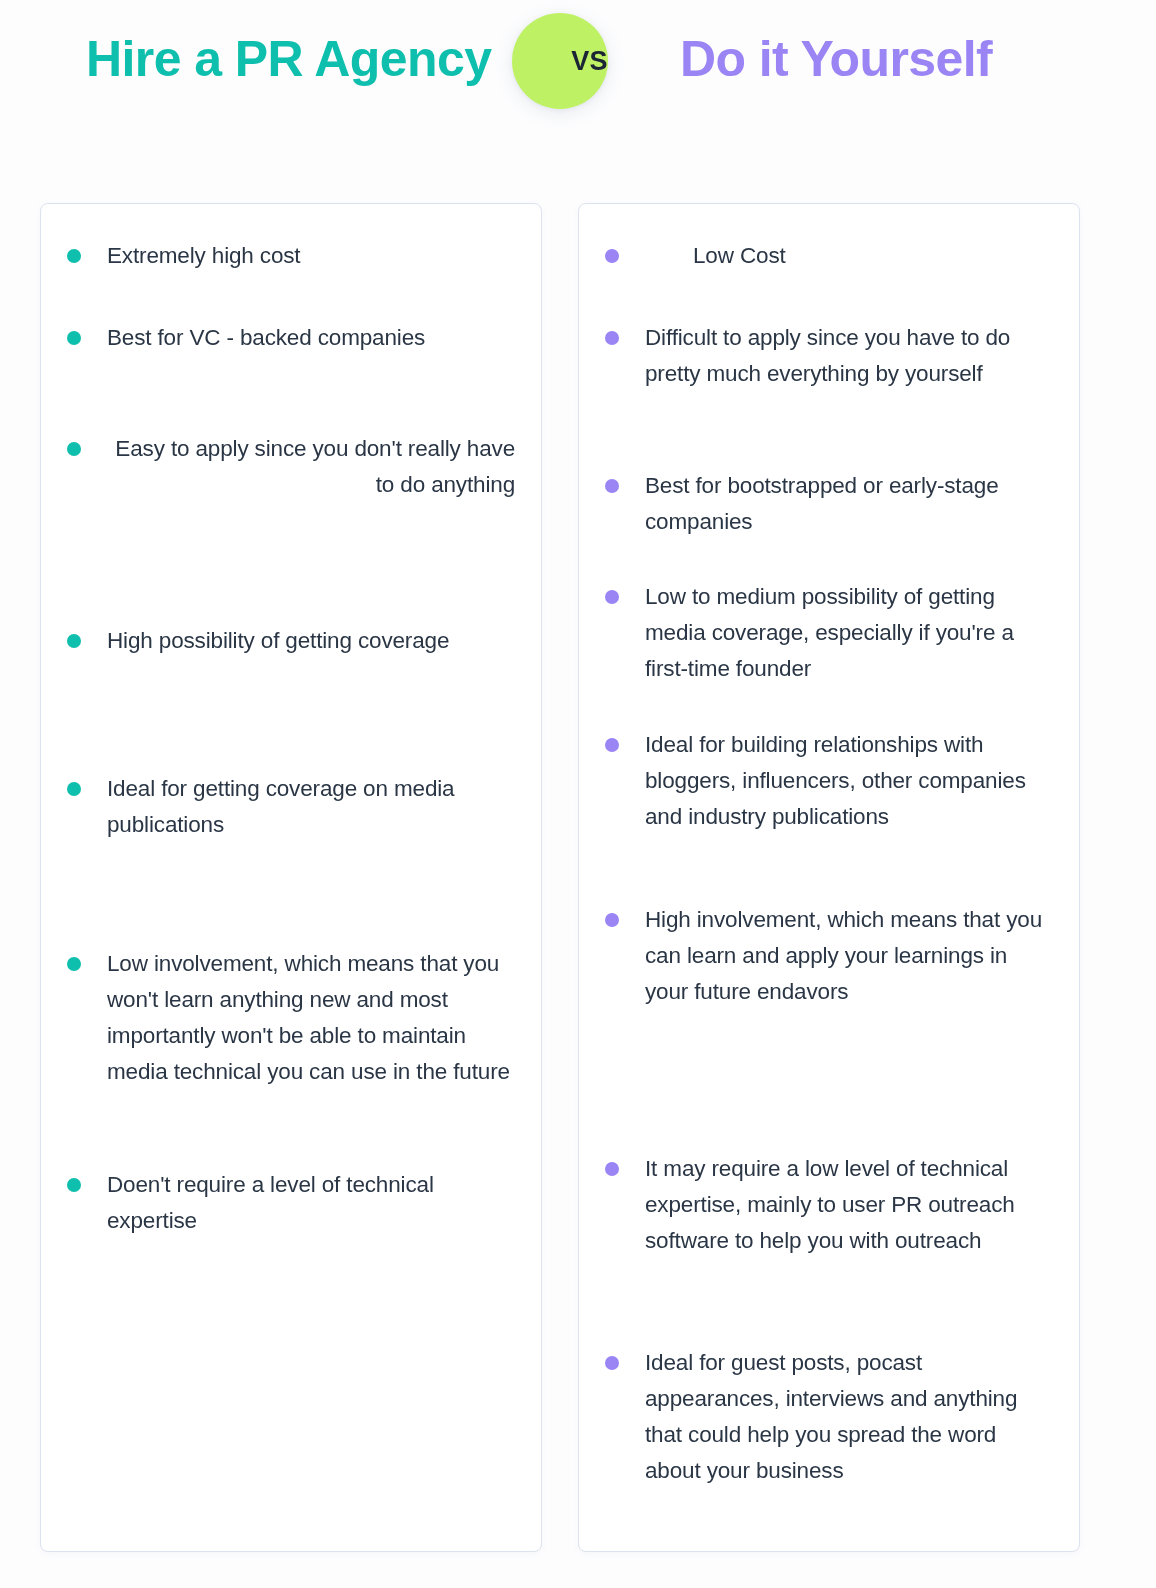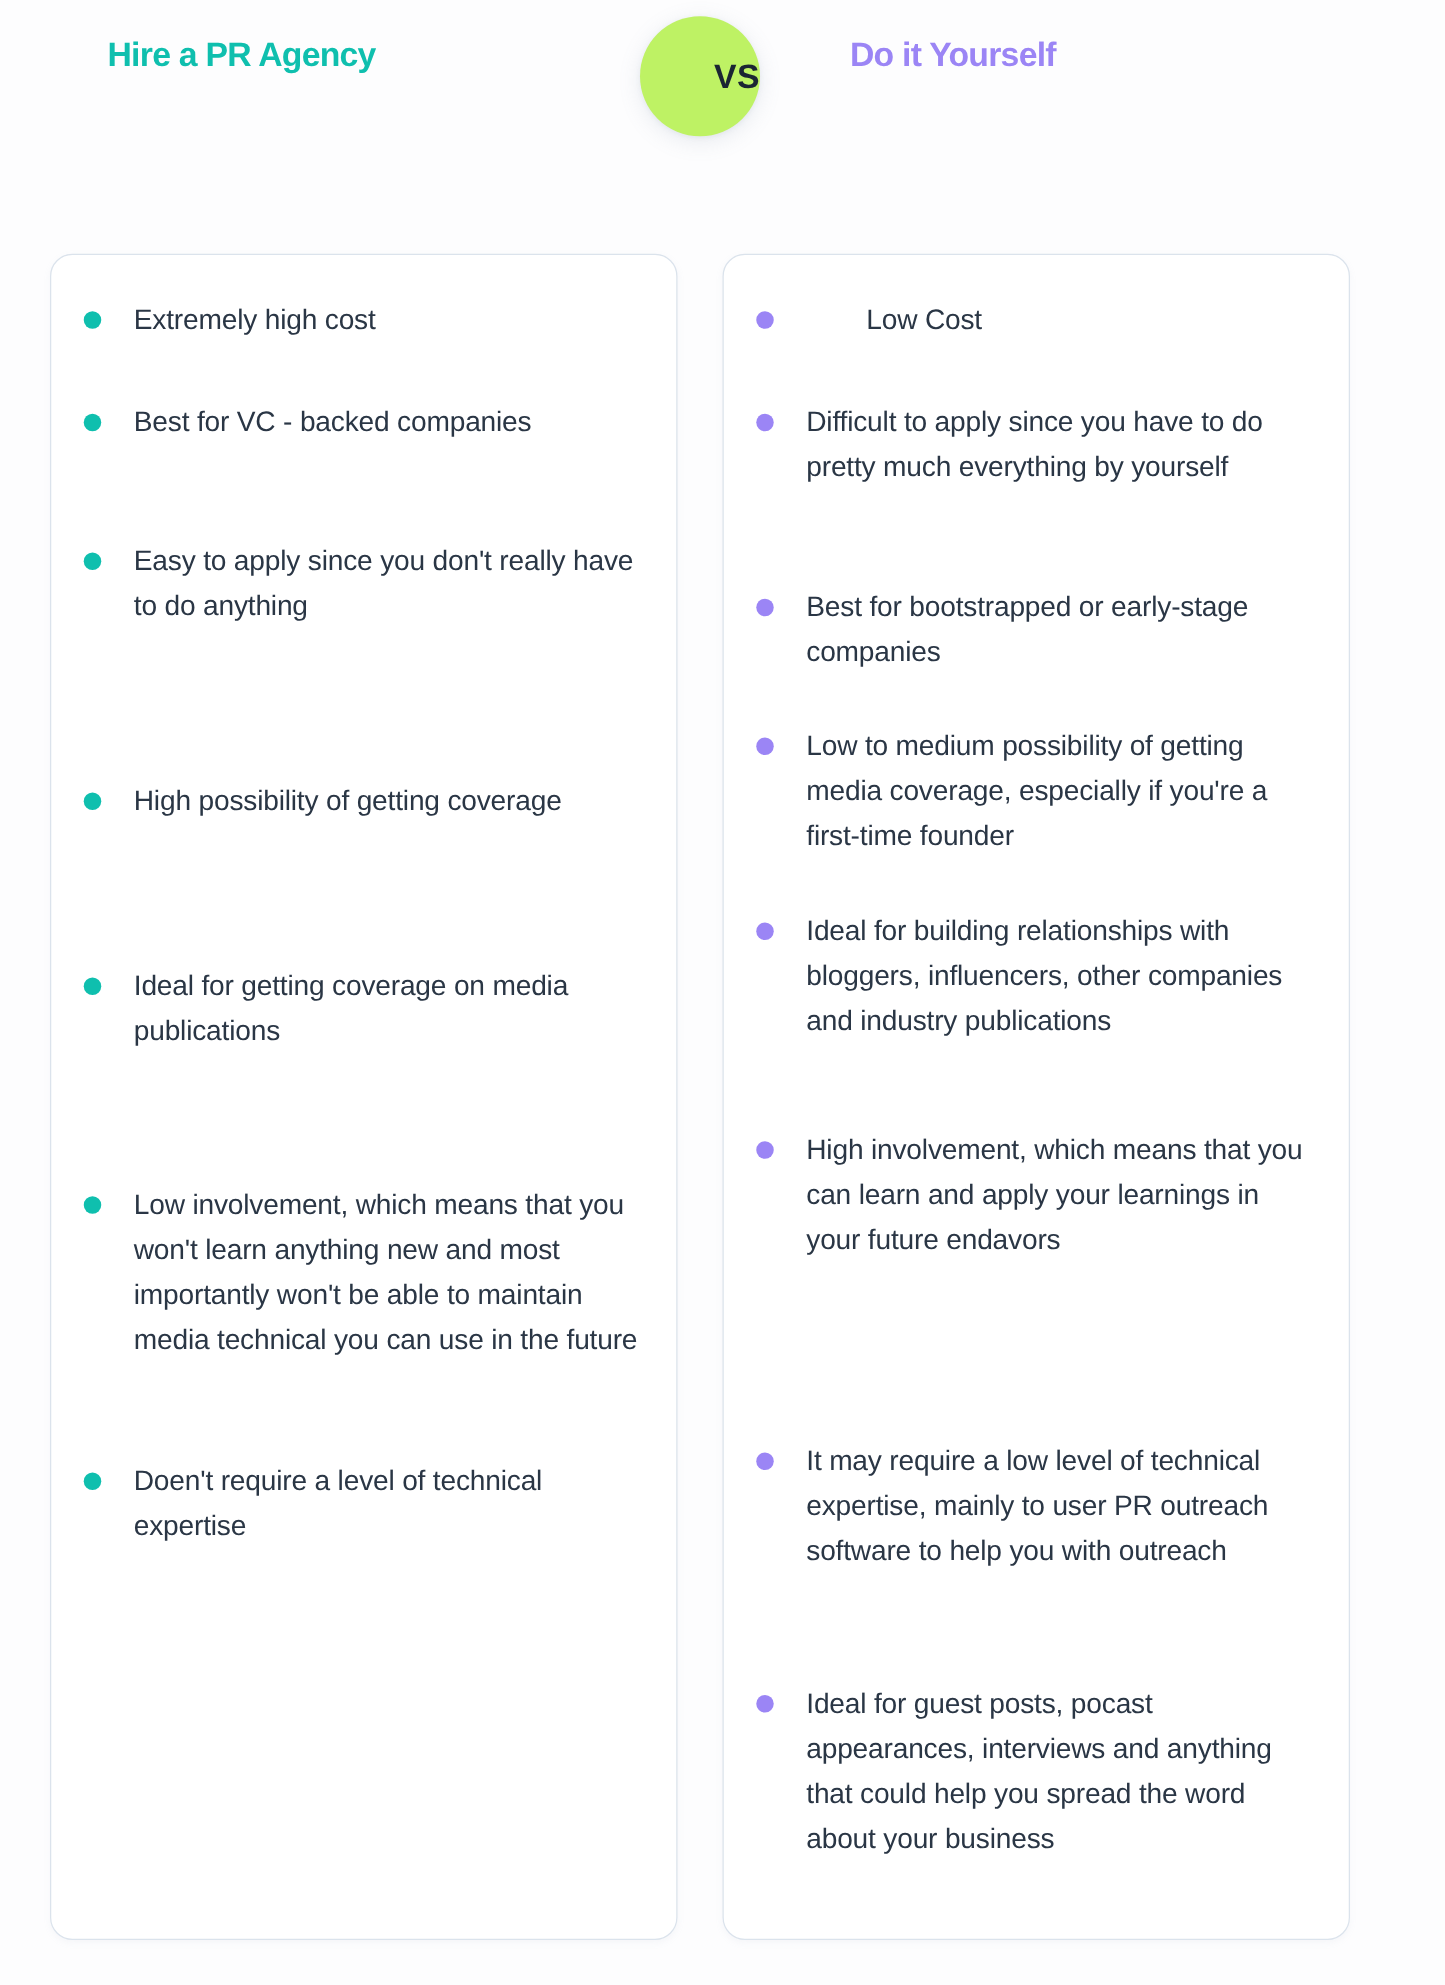--- a/index.html
+++ b/index.html
@@ -20,21 +20,21 @@
   .header {
     position: absolute;
     top: 0;
     left: 0;
     width: 1156px;
     height: 130px;
   }
   .header-title {
     position: absolute;
     top: 28px;
-    font-size: 27px;
+    font-size: 50px;
     font-weight: bold;
     letter-spacing: -0.6px;
     white-space: nowrap;
     line-height: 1.25;
   }
   .header-title.left {
     left: 86px;
     color: #0FBFAE;
   }
   .header-title.right {
@@ -71,21 +71,21 @@
     height: 1349px;
     display: flex;
     justify-content: space-between;
   }
   .card {
     width: 502px;
     height: 1349px;
     box-sizing: border-box;
     background: #ffffff;
     border: 1px solid #dbe3ec;
-    border-radius: 18px;
+    border-radius: 8px;
     box-shadow: 0 2px 6px rgba(150, 165, 185, 0.08);
     padding: 34px 26px 0 26px;
     overflow: hidden;
   }
 
   .list {
     list-style: none;
     margin: 0;
     padding: 0;
   }
@@ -129,21 +129,21 @@
   <div class="card">
     <ul class="list" id="left-list">
         <li class="list-item" style="min-height: 82px;">
           <span class="bullet teal"></span>
           <span class="item-text">Extremely high cost</span>
         </li>
         <li class="list-item" style="min-height: 111px;">
           <span class="bullet teal"></span>
           <span class="item-text">Best for VC - backed companies</span>
         </li>
-        <li class="list-item" style="min-height: 148px;">
+        <li class="list-item" style="min-height: 148px; text-align: right;">
           <span class="bullet teal"></span>
           <span class="item-text">Easy to apply since you don't really have to do anything</span>
         </li>
         <li class="list-item" style="min-height: 148px; margin-top: 44px;">
           <span class="bullet teal"></span>
           <span class="item-text">High possibility of getting coverage</span>
         </li>
         <li class="list-item" style="min-height: 175px;">
           <span class="bullet teal"></span>
           <span class="item-text">Ideal for getting coverage on media publications</span>

